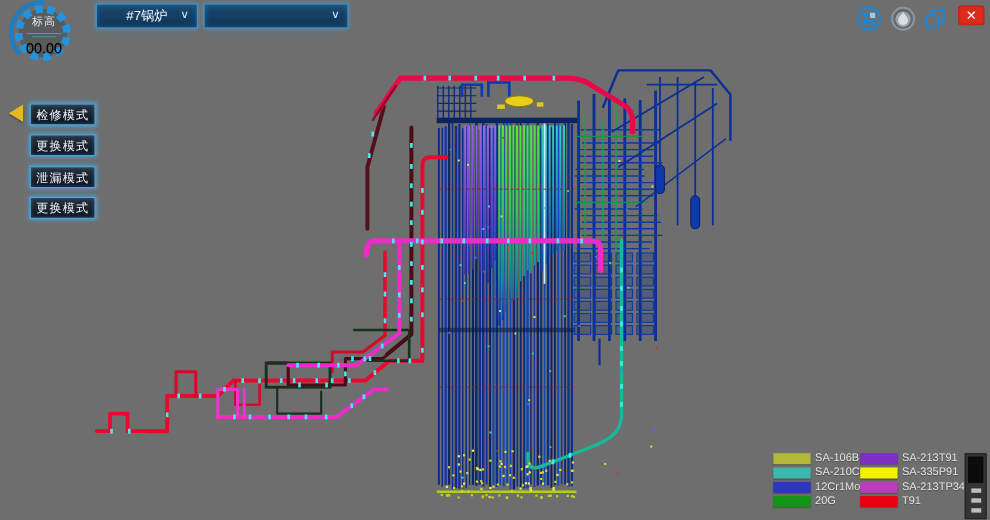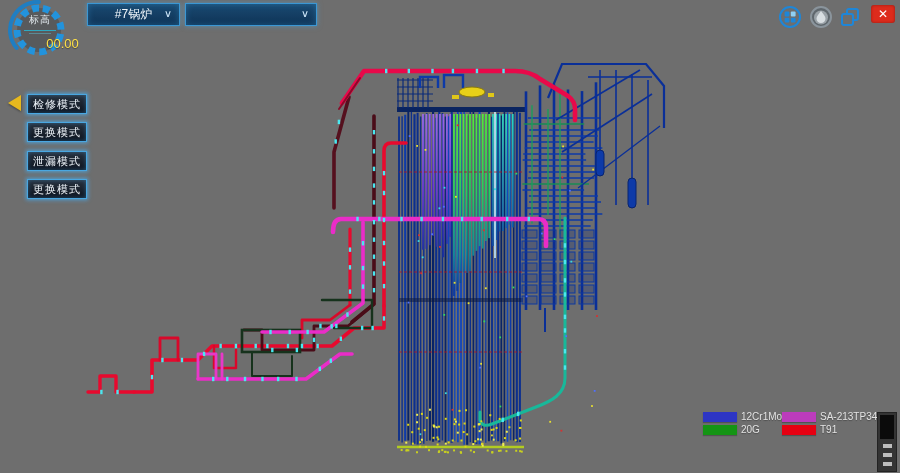--- a/index.html
+++ b/index.html
@@ -7,21 +7,21 @@
   .app{position:relative;width:900px;height:473px;overflow:hidden;background:#6e6e6e;}
   #model{position:absolute;left:0;top:0;}
 
   
   .gauge{position:absolute;left:4px;top:-2px;width:72px;height:70px;}
   .gauge svg{position:absolute;left:0;top:0;}
   .gauge-inner{position:absolute;left:0;top:0;width:72px;height:66px;display:flex;flex-direction:column;align-items:center;justify-content:center;}
   .gauge-label{font-size:10px;color:#e2e9ee;letter-spacing:1px;margin-top:2px;}
   .gauge-line{width:32px;height:1px;background:#2fa8c0;margin-top:3px;}
   .gauge-line2{width:22px;height:1px;background:#5a8a96;margin-top:2px;}
-  .gauge-value{font-size:13px;color:#fde047;margin-top:2px;text-shadow:0 1px 1px rgba(0,0,0,.4);padding-left:45px;}
+  .gauge-value{font-size:13px;color:#000000;margin-top:2px;text-shadow:0 1px 1px rgba(0,0,0,.4);}
 
   
   .select{position:absolute;top:3px;height:21px;display:flex;align-items:center;justify-content:center;
     background:linear-gradient(180deg,#1a4a72,#0f3356);border:1px solid #3b97d4;
     box-shadow:0 0 5px rgba(70,170,230,.55), inset 0 0 6px rgba(60,160,220,.35);
     color:#f2f8fd;font-size:12px;cursor:pointer;}
   .select .val{flex:1;text-align:center;}
   .select .chev{position:absolute;right:7px;top:3px;font-size:11px;color:#cfe8fa;transform:scaleY(.9);}
   #boiler-select{left:87px;width:91px;}
   #device-select{left:185px;width:130px;}
@@ -529,20 +529,32 @@
   </div>
 
   <div class="arrow"></div>
   <div class="mode-btn" style="top:94px">检修模式</div>
   <div class="mode-btn" style="top:122px">更换模式</div>
   <div class="mode-btn" style="top:151px">泄漏模式</div>
   <div class="mode-btn" style="top:179px">更换模式</div>
 
   <div class="legend">
     <div class="legend-row">
+      <span class="sw" style="background: rgb(181, 185, 59);"></span>
+      <span class="lb">SA-106B</span>
+      <span class="sw" style="background: rgb(123, 47, 196);"></span>
+      <span class="lb rt">SA-213T91</span>
+    </div>
+    <div class="legend-row">
+      <span class="sw" style="background: rgb(60, 184, 172);"></span>
+      <span class="lb">SA-210C</span>
+      <span class="sw" style="background: rgb(242, 242, 0);"></span>
+      <span class="lb rt">SA-335P91</span>
+    </div>
+    <div class="legend-row">
       <span class="sw" style="background: rgb(45, 53, 196);"></span>
       <span class="lb">12Cr1MoVG</span>
       <span class="sw" style="background: rgb(188, 60, 188);"></span>
       <span class="lb rt">SA-213TP347H</span>
     </div>
     <div class="legend-row">
       <span class="sw" style="background: rgb(20, 148, 20);"></span>
       <span class="lb">20G</span>
       <span class="sw" style="background: rgb(230, 0, 18);"></span>
       <span class="lb rt">T91</span>

